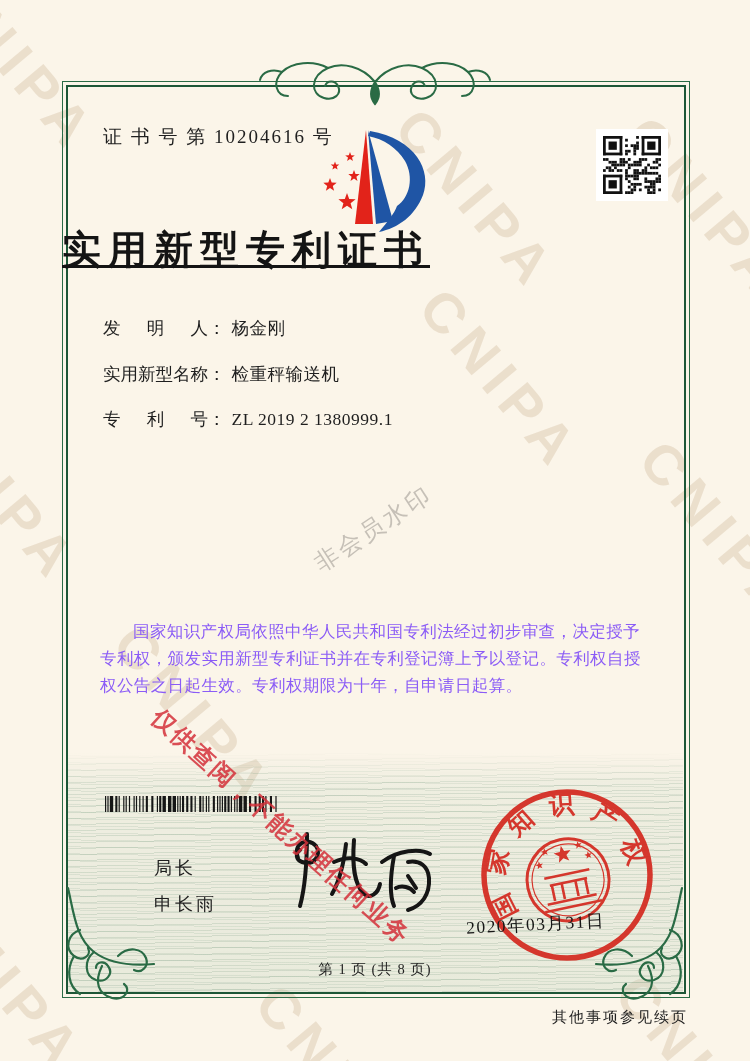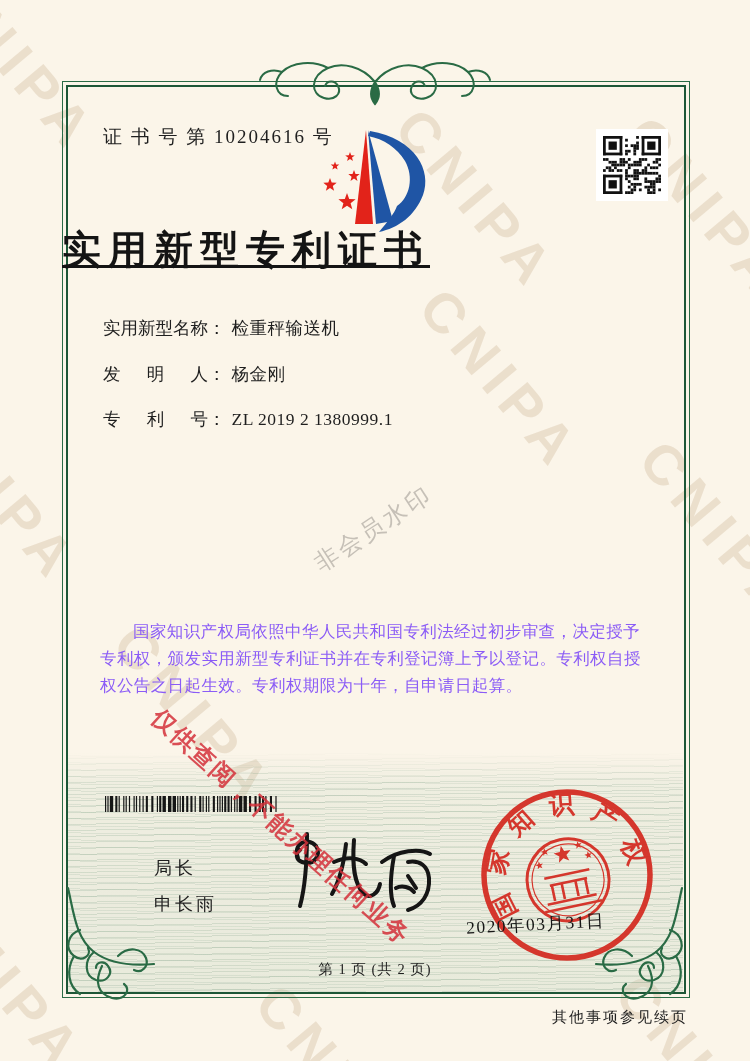--- a/index.html
+++ b/index.html
@@ -259,24 +259,24 @@
           <rect x="44.19047619047619" y="55.23809523809524" width="2.761904761904762" height="2.761904761904762" fill="#111"></rect>
           <rect x="46.95238095238095" y="55.23809523809524" width="2.761904761904762" height="2.761904761904762" fill="#111"></rect>
           <rect x="49.714285714285715" y="55.23809523809524" width="2.761904761904762" height="2.761904761904762" fill="#111"></rect>
         </svg>
     </div>
 
     <div class="title">实用新型专利证书</div>
 
     <div class="fields">
       <div class="f-row">
-        <span class="f-label">实用新型名称</span><span class="f-colon">：</span><span class="f-value">检重秤输送机</span>
+        <span class="f-label">发明人</span><span class="f-colon">：</span><span class="f-value">杨金刚</span>
       </div>
       <div class="f-row">
-        <span class="f-label">发明人</span><span class="f-colon">：</span><span class="f-value">杨金刚</span>
+        <span class="f-label">实用新型名称</span><span class="f-colon">：</span><span class="f-value">检重秤输送机</span>
       </div>
       <div class="f-row">
         <span class="f-label">专利号</span><span class="f-colon">：</span><span class="f-value">ZL 2019 2 1380999.1</span>
       </div>
     </div>
 
     <div class="paras">
       <p>国家知识产权局依照中华人民共和国专利法经过初步审查，决定授予专利权，颁发实用新型专利证书并在专利登记簿上予以登记。专利权自授权公告之日起生效。专利权期限为十年，自申请日起算。</p>
     </div>
 
@@ -370,21 +370,21 @@
           <path d="M66 88 H112"></path>
           <path d="M70 96 H108"></path>
           <path d="M72 96 V112 M82 96 V112 M96 96 V112 M106 96 V112"></path>
           <path d="M64 114 H114"></path>
           <path d="M60 121 H118"></path>
         </g>
       </g>
     </svg>
     <div class="seal-date">2020年03月31日</div>
 
-    <div class="page-no">第 1 页 (共 2 页)</div>
+    <div class="page-no">第 1 页 (共 8 页)</div>
     <div class="footer-note">其他事项参见续页</div>
   </div>
 
   <div class="wm-gray" style="left:308px;top:552px">非会员水印</div>
 
   <div class="wm-red" style="left:166px;top:702px">仅供查阅，不能办理任何业务</div>
 
 </div>
 
 </body></html>

